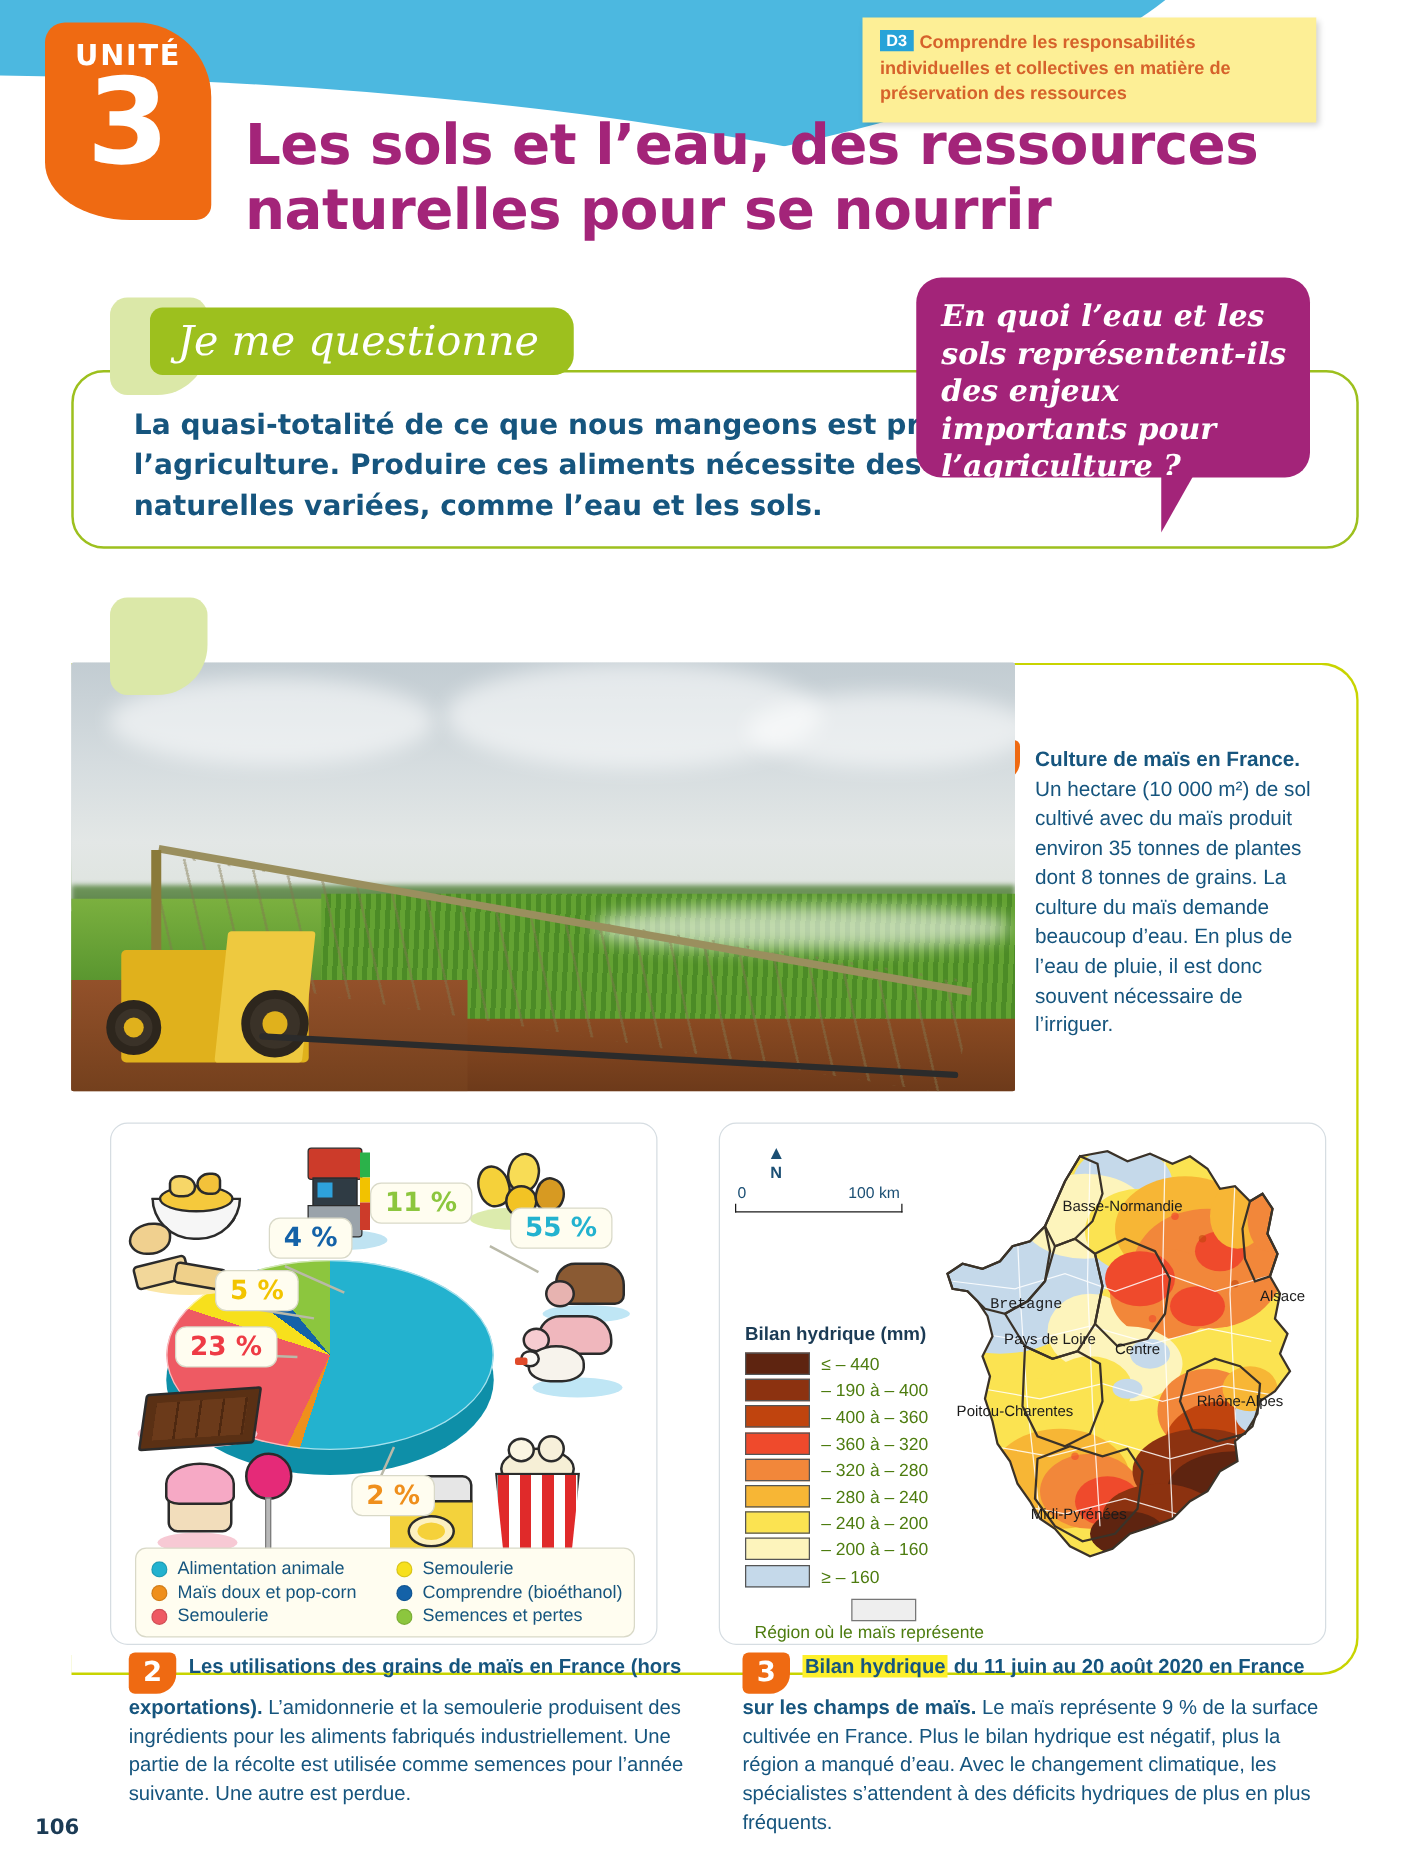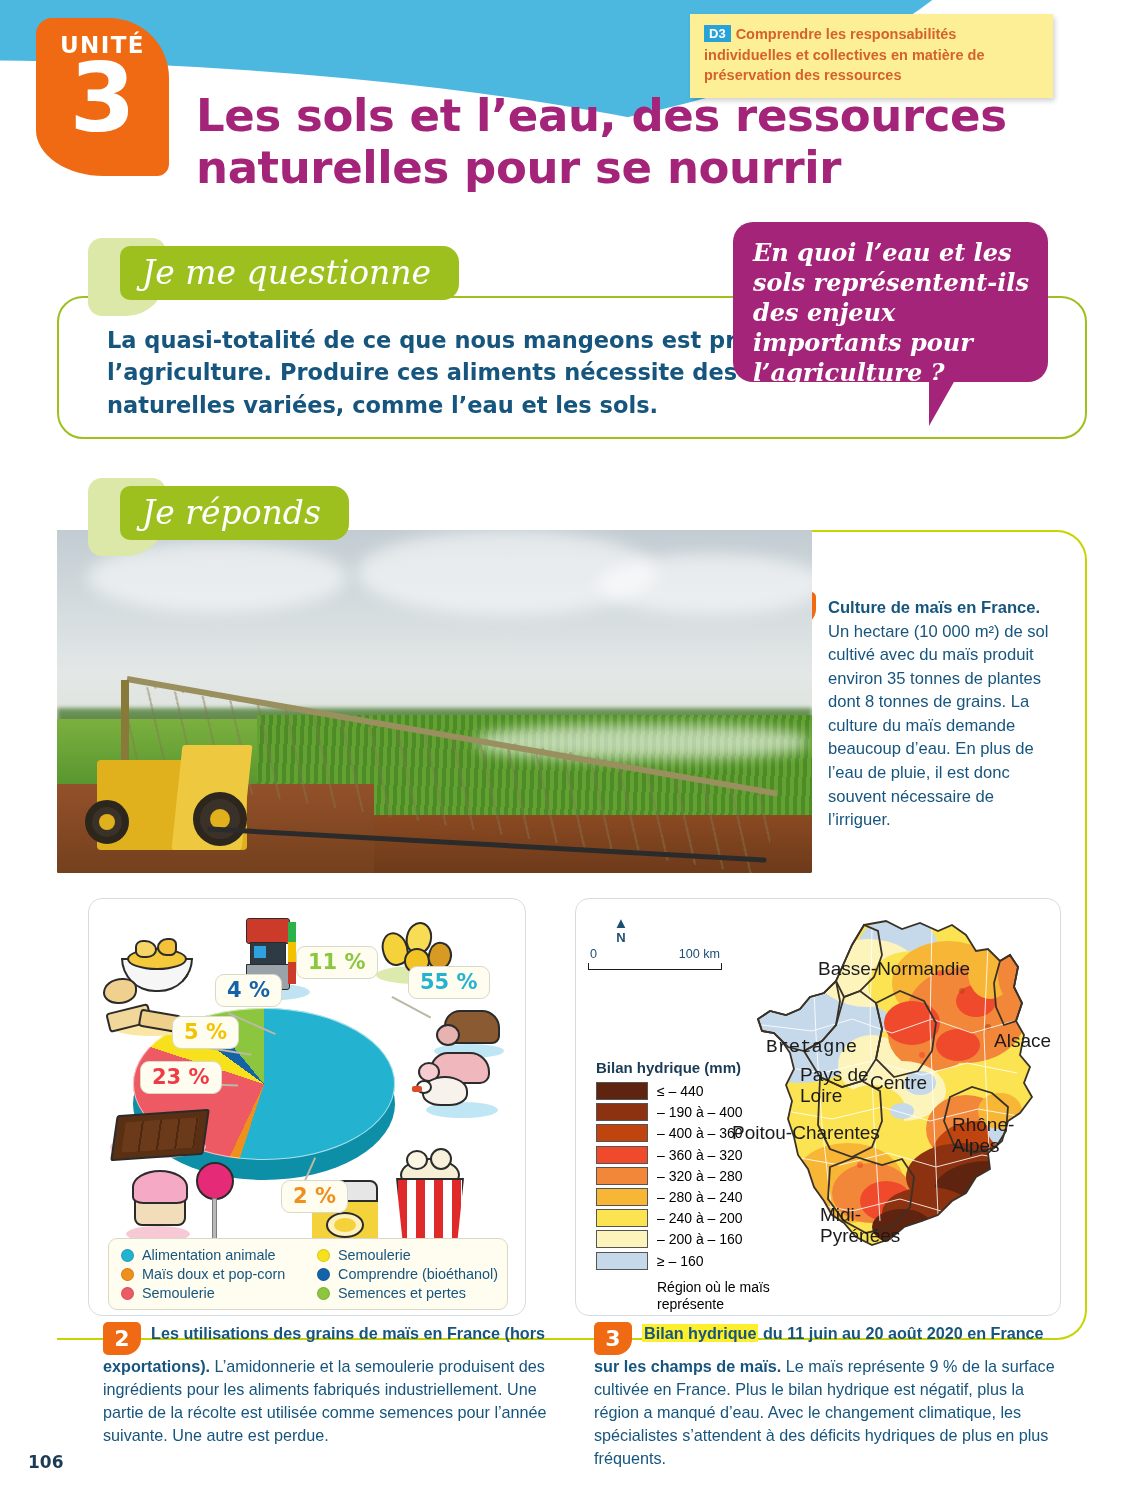--- a/index.html
+++ b/index.html
@@ -223,27 +223,27 @@
   .north .n{font-size:13px;font-weight:600;color:#1b4f74;}
   .scalebar{position:absolute;left:12px;top:48px;width:134px;}
   .scalebar .nums{display:flex;justify-content:space-between;font-size:12.6px;color:#1b4f74;padding:0 2px 2px;}
   .scalebar .bar{height:7px;border:1.6px solid #1b1b1b;border-top:none;}
   .scalebar .bar i{display:block;height:0;}
 
   .maplegend{position:absolute;left:20px;top:160px;width:230px;}
   .ml-title{font-size:15px;font-weight:700;color:#1b3b55;margin-bottom:6px;}
   .ml-row{display:flex;align-items:center;margin-bottom:3.2px;}
   .ml-sw{width:52px;height:18px;border:1.1px solid #555;margin-right:9px;flex:0 0 auto;}
-  .ml-lb{font-size:14px;color:#000000;}
-  .ml-extra{display:flex;align-items:flex-end;margin-top:9px;}
+  .ml-lb{font-size:14px;color:#4d7c0f;}
+  .ml-extra{display:flex;align-items:center;margin-top:9px;flex-direction:column;}
   .ml-extra .ml-sw{background:#eeeeee;border:1.4px solid #777;}
   .ml-extra .ml-lb{line-height:1.25;}
 
   .francewrap{position:absolute;left:176px;top:16px;width:300px;height:390px;}
-  .mlabel{position:absolute;font-size:19px;color:#1b1b1b;
+  .mlabel{position:absolute;font-size:12px;color:#1b1b1b;text-align:center;
     line-height:1.1;font-weight:500;}
 
   
   .cap2{position:absolute;left:103px;top:1322px;width:450px;
     font-size:16.2px;line-height:1.42;color:#16557e;}
   .cap3{position:absolute;left:594px;top:1322px;width:470px;
     font-size:16.2px;line-height:1.42;color:#16557e;}
   .cap2 .b,.cap3 .b{font-weight:700;}
   .cap2 .badge,.cap3 .badge{position:relative;top:0;margin-right:10px;}
   .hl{background:#fdef2b;padding:0 2px;}
@@ -281,21 +281,20 @@
 
 <div class="bubble">
   <div class="btxt">En quoi l’eau et les sols représentent-ils des enjeux importants pour l’agriculture ?</div>
   <div class="tail"></div>
 </div>
 
 <div class="rbox"></div>
 
 <div class="tab-wrap" style="left:88px;top:478px;width:290px;height:80px;z-index:8;">
   <div class="tab-ghost"></div>
-  <div class="tab-pill">Je réponds</div>
 </div>
 
 <div class="photo" title="Photographie d’une rampe d’irrigation à pivot arrosant un champ de maïs">
   <div class="sky"></div>
   <div class="cloud" style="left:30px;top:12px;width:260px;height:70px;"></div>
   <div class="cloud" style="left:300px;top:0px;width:300px;height:85px;"></div>
   <div class="cloud" style="left:540px;top:24px;width:230px;height:60px;"></div>
   <div class="treeline"></div>
   <div class="field"></div>
   <div class="field2"></div>

